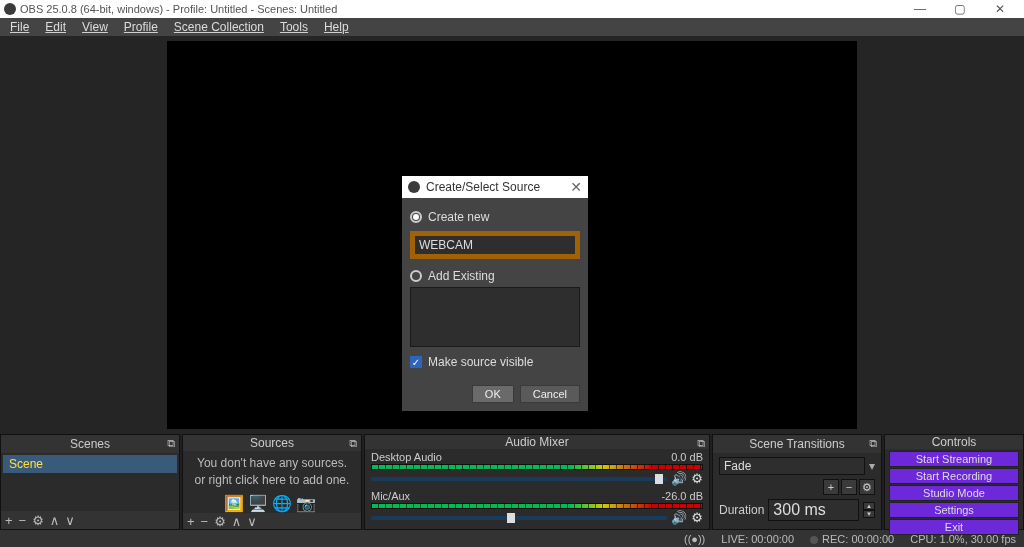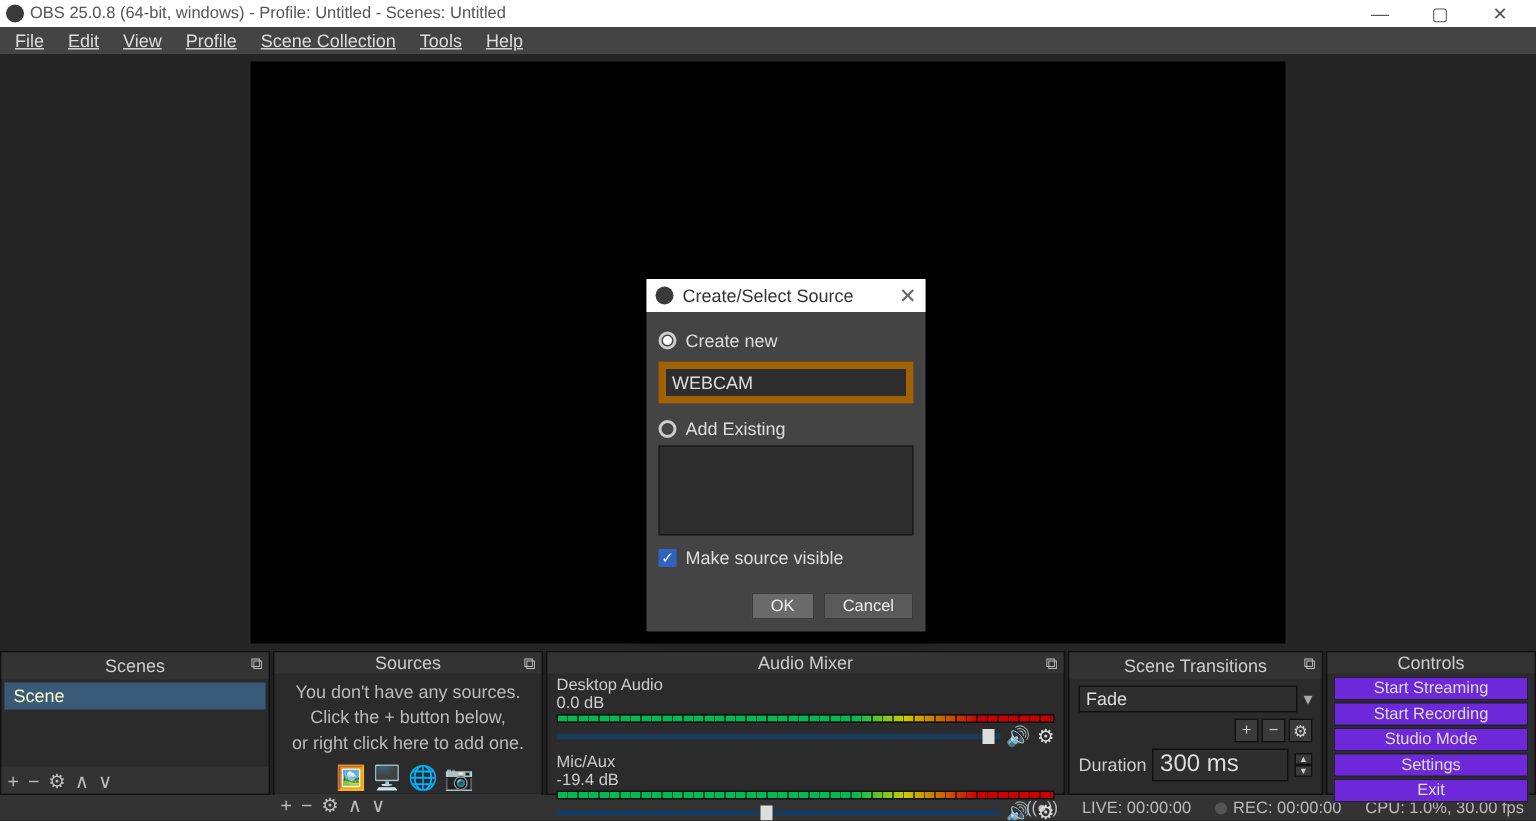--- a/index.html
+++ b/index.html
@@ -14,21 +14,21 @@
 
 
 .menubar { height: 18px; background: #444; display: flex; align-items: center; padding: 0 2px; font-size: 12px; text-decoration: underline; }
 .menubar .mitem { padding: 0 8px; color: #ddd; cursor: default; }
 
 
 .main { position: relative; height: 398px; background: #252525; display: flex; align-items: center; justify-content: center; }
 .preview { width: 690px; height: 388px; background: #000; }
 
 
-.dialog { position: absolute; left: 431px; top: 140px; width: 186px; background: #444; box-shadow: 0 4px 12px rgba(0,0,0,.5); margin-top: 10px; }
+.dialog { position: absolute; left: 402px; top: 140px; width: 186px; background: #444; box-shadow: 0 4px 12px rgba(0,0,0,.5); }
 .dlg-title { height: 22px; background: #fff; color: #333; display: flex; align-items: center; padding: 0 6px; font-size: 12px; }
 .dlg-title .obs-icon { width: 12px; height: 12px; border-radius: 50%; background: #3a3a3a; margin-right: 6px; }
 .dlg-title .spacer { flex: 1; }
 .dlg-title .x { color: #666; font-size: 14px; }
 .dlg-body { padding: 8px; }
 .radio-row { display: flex; align-items: center; margin: 4px 0; font-size: 12px; color: #ddd; }
 .radio { width: 12px; height: 12px; border-radius: 50%; border: 2px solid #ccc; margin-right: 6px; position: relative; }
 .radio.sel::after { content: ""; position: absolute; inset: 1px; background: #fff; border-radius: 50%; }
 .textinput { width: 100%; background: #2e2e2e; border: 5px solid #a16207; color: #ddd; padding: 2px 4px; font-size: 12px; margin: 3px 0 6px 0; }
 .listbox { width: 100%; height: 60px; background: #2e2e2e; border: 1px solid #1a1a1a; margin: 3px 0 6px 0; }
@@ -40,31 +40,31 @@
 
 
 .docks { height: 96px; display: flex; background: #202020; gap: 2px; }
 .dock { background: #2b2b2b; display: flex; flex-direction: column; border: 1px solid #111; }
 .dock .dock-title { height: 18px; background: #333; display: flex; align-items: center; justify-content: center; position: relative; font-size: 12px; color: #ccc; }
 .dock .dock-title .popicon { position: absolute; right: 4px; top: 2px; color: #bbb; font-size: 11px; }
 .dock .dock-body { flex: 1; position: relative; }
 
 .scenes { width: 180px; }
 .scene-list { padding: 2px; }
-.scene-item { background: #3a5a7a; color: #fef9c3; padding: 2px 6px; font-size: 12px; }
+.scene-item { background: #3a5a7a; color: #fde047; padding: 2px 6px; font-size: 12px; }
 .dock-footer { height: 18px; background: #333; display: flex; align-items: center; padding: 0 4px; gap: 6px; color: #bbb; font-size: 13px; }
 
 .sources { width: 180px; }
 .src-empty { text-align: center; color: #bbb; font-size: 12px; padding: 4px 6px; line-height: 1.4; }
 .src-icons { text-align: center; margin-top: 2px; color: #ddd; font-size: 16px; letter-spacing: 4px; }
 
 .mixer { flex: 1; }
 .mixer-body { padding: 2px 6px; }
 .channel { margin-bottom: 4px; }
-.ch-head { display: flex; justify-content: space-between; font-size: 11px; color: #ccc; flex-direction: column; }
+.ch-head { display: flex; justify-content: space-between; font-size: 11px; color: #ccc; }
 .meter { height: 6px; background: linear-gradient(to right, #0b5 0%, #0b5 60%, #cc0 70%, #c00 85%, #c00 100%); border: 1px solid #111; position: relative; margin: 1px 0; }
 .meter::after { content:""; position:absolute; inset:0; background: repeating-linear-gradient(to right, transparent 0 6px, rgba(0,0,0,.6) 6px 7px); }
 .slider-row { display: flex; align-items: center; gap: 4px; }
 .slider { flex: 1; height: 4px; background: #1a3a5a; position: relative; }
 .slider .thumb { position: absolute; top: -3px; width: 8px; height: 10px; background: #ddd; }
 .ch-icons { color: #ddd; font-size: 13px; display: flex; gap: 4px; }
 
 .transitions { width: 170px; }
 .trans-body { padding: 4px 6px; font-size: 12px; color: #ccc; }
 .trans-row { display: flex; align-items: center; gap: 4px; margin-bottom: 4px; }
@@ -166,21 +166,20 @@
   </div>
 
   <div class="dock sources">
     <div class="dock-title">
       <span>Sources</span>
       <span class="popicon">⧉</span>
     </div>
     <div class="dock-body">
       <div class="src-empty">
         <div>You don't have any sources.</div>
-        <div>Click the + button below,</div>
         <div>or right click here to add one.</div>
       </div>
       <div class="src-icons">🖼️🖥️🌐📷</div>
     </div>
     <div class="dock-footer">
       <span>+</span>
       <span>−</span>
       <span>⚙</span>
       <span>∧</span>
       <span>∨</span>
@@ -205,21 +204,21 @@
             </div>
           <div class="ch-icons">
             <span>🔊</span>
             <span>⚙</span>
           </div>
         </div>
       </div>
       <div class="channel">
         <div class="ch-head">
           <span>Mic/Aux</span>
-          <span>-19.4 dB</span>
+          <span>-26.0 dB</span>
         </div>
         <div class="meter"></div>
         <div class="slider-row">
           <div class="slider">
               <div class="thumb" style="left:46%"></div>
             </div>
           <div class="ch-icons">
             <span>🔊</span>
             <span>⚙</span>
           </div>

